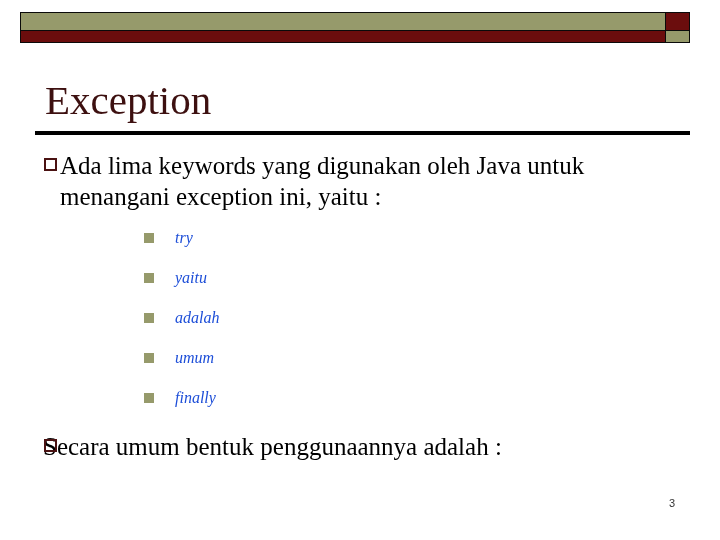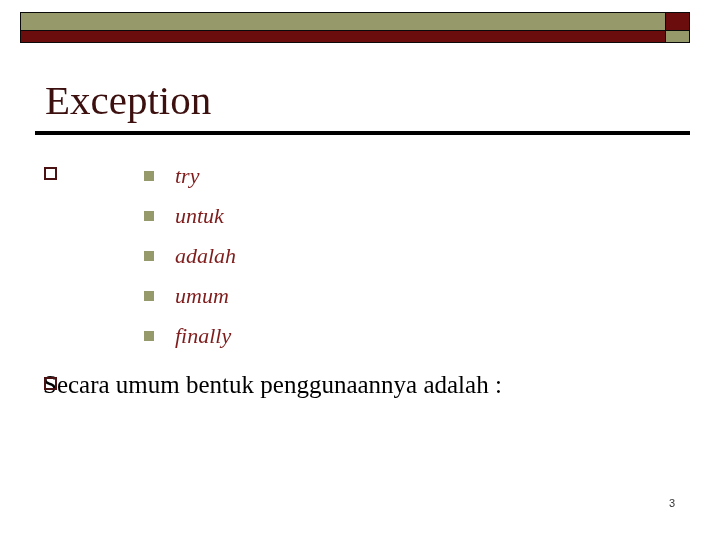--- a/index.html
+++ b/index.html
@@ -133,24 +133,24 @@
   ul.level2 {
     list-style: none;
     margin: 9px 0 0 0;
     padding: 0;
   }
 
   li.bullet2 {
     position: relative;
     padding: 0 0 0 115px;
     margin: 0 0 6px 0;
-    font-size: 22px;
+    font-size: 16px;
     line-height: 34px;
     font-style: italic;
-    color: #7f1d1d;
+    color: #1d4ed8;
   }
 
   li.bullet2 > .marker2 {
     position: absolute;
     left: 84px;
     top: 12px;
     width: 10px;
     height: 10px;
     background: #969a6b;
   }
@@ -188,29 +188,30 @@
   </div>
 
   <div id="title">Exception</div>
   <div id="title-rule"></div>
 
   <div id="content">
     <ul class="level1">
 
       <li class="bullet1">
         <span class="marker1"></span>
+        <span class="text1">Ada lima keywords yang digunakan oleh Java untuk menangani exception ini, yaitu :</span>
 
         <ul class="level2">
           <li class="bullet2">
             <span class="marker2"></span>
             <span>try</span>
           </li>
           <li class="bullet2">
             <span class="marker2"></span>
-            <span>untuk</span>
+            <span>yaitu</span>
           </li>
           <li class="bullet2">
             <span class="marker2"></span>
             <span>adalah</span>
           </li>
           <li class="bullet2">
             <span class="marker2"></span>
             <span>umum</span>
           </li>
           <li class="bullet2">

